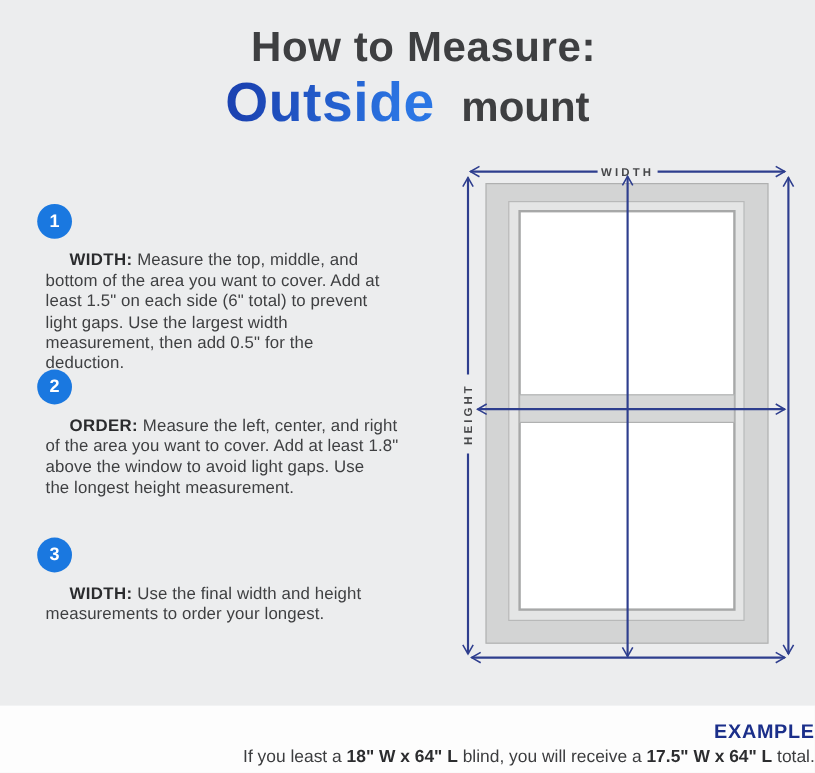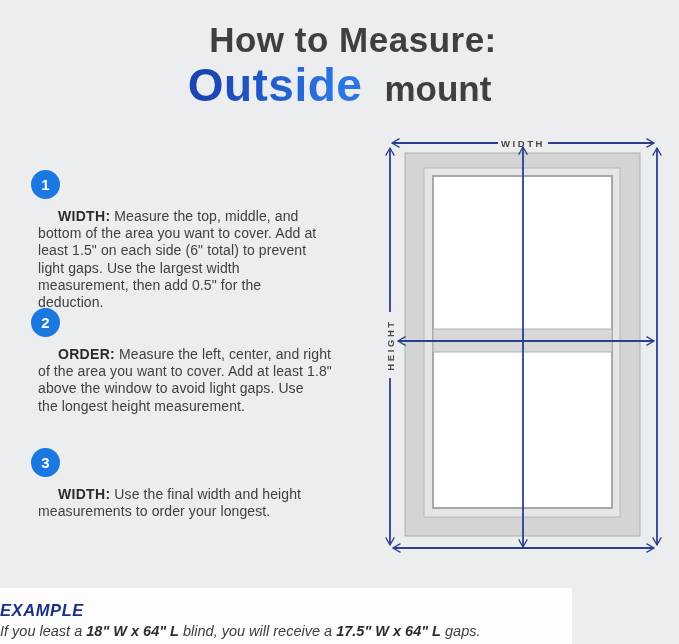--- a/index.html
+++ b/index.html
@@ -38,22 +38,22 @@
     margin:9px 0 0 7px; font-size:14px; line-height:17.2px; color:#3F4042;
     white-space:pre-wrap; letter-spacing:0.1px;
   }
   .step p b { color:#2B2C2E; font-weight:700; letter-spacing:0.3px;margin-left:20px; }
 
   
   .diagram { position:absolute; left:374px; top:125px; }
 
   
   .bottom {
-    position:absolute; left:0; top:588px; width:572px; height:56px;
-    background:#FDFDFD; text-align:left;font-style:italic;
+    position:absolute; left:0; top:588px; width:679px; height:56px;
+    background:#FDFDFD; text-align:right;
   }
   .ex-head { padding-top:14px; font-size:16.5px; line-height:1; font-weight:700; color:#1B2F8A; letter-spacing:0.6px; }
   .ex-line { margin-top:4px; font-size:14.5px; line-height:1.15; color:#3C3D3F; }
   .ex-line b { color:#2C2D2F; font-weight:700; }
 </style>
 </head>
 <body>
 
 <div class="title-wrap">
   <div class="t1">How to Measure:</div>
@@ -108,14 +108,14 @@
 
   <line x1="523" y1="147" x2="523" y2="547" stroke="#2E3E8E" stroke-width="1.8" marker-start="url(#ah)" marker-end="url(#ah)"></line>
 
   <line x1="398" y1="341" x2="654" y2="341" stroke="#2E3E8E" stroke-width="1.8" marker-start="url(#ah)" marker-end="url(#ah)"></line>
 
   <line x1="393" y1="548" x2="654" y2="548" stroke="#2E3E8E" stroke-width="1.8" marker-start="url(#ah)" marker-end="url(#ah)"></line>
 </svg>
 
 <div class="bottom">
   <div class="ex-head">EXAMPLE</div>
-  <div class="ex-line"><span>If you least a </span><b>18" W x 64" L</b><span> blind, you will receive a </span><b>17.5" W x 64" L</b><span> gaps.</span></div>
+  <div class="ex-line"><span>If you least a </span><b>18" W x 64" L</b><span> blind, you will receive a </span><b>17.5" W x 64" L</b><span> total.</span></div>
 </div>
 
 </body></html>

